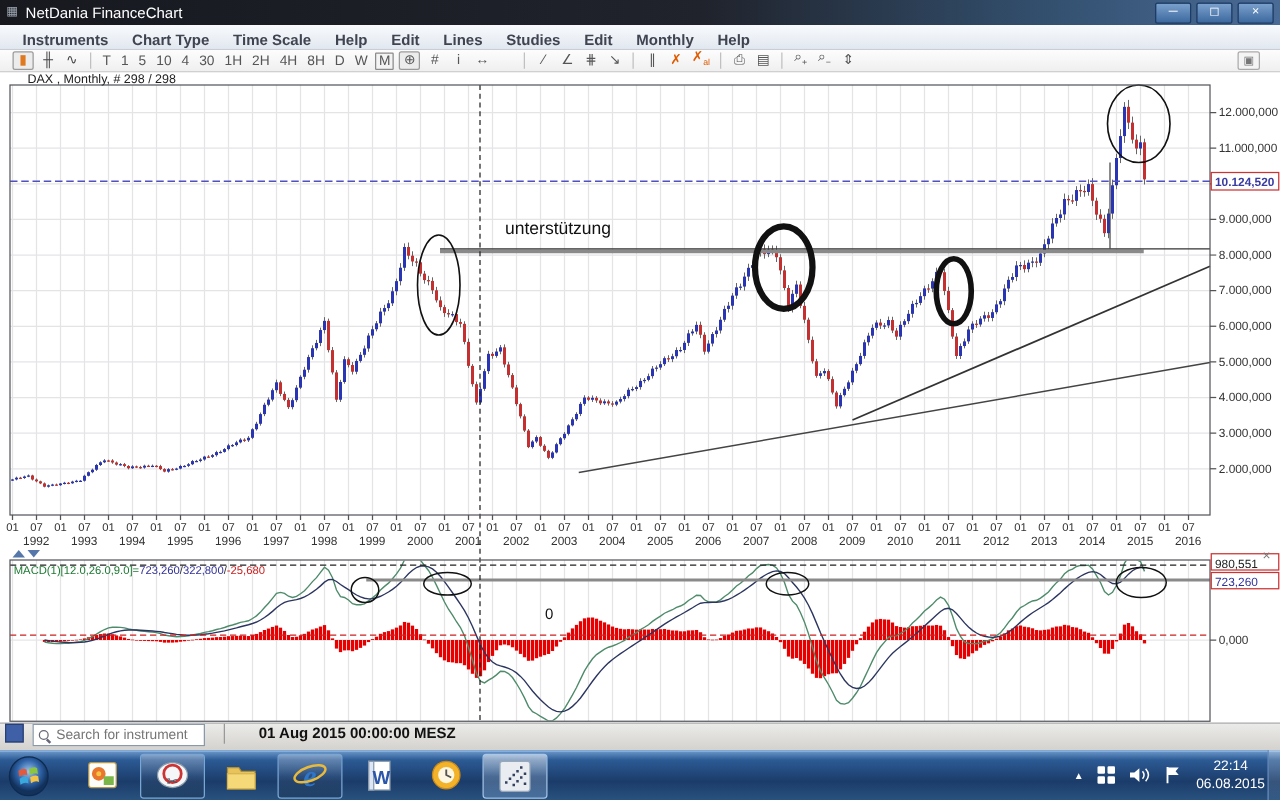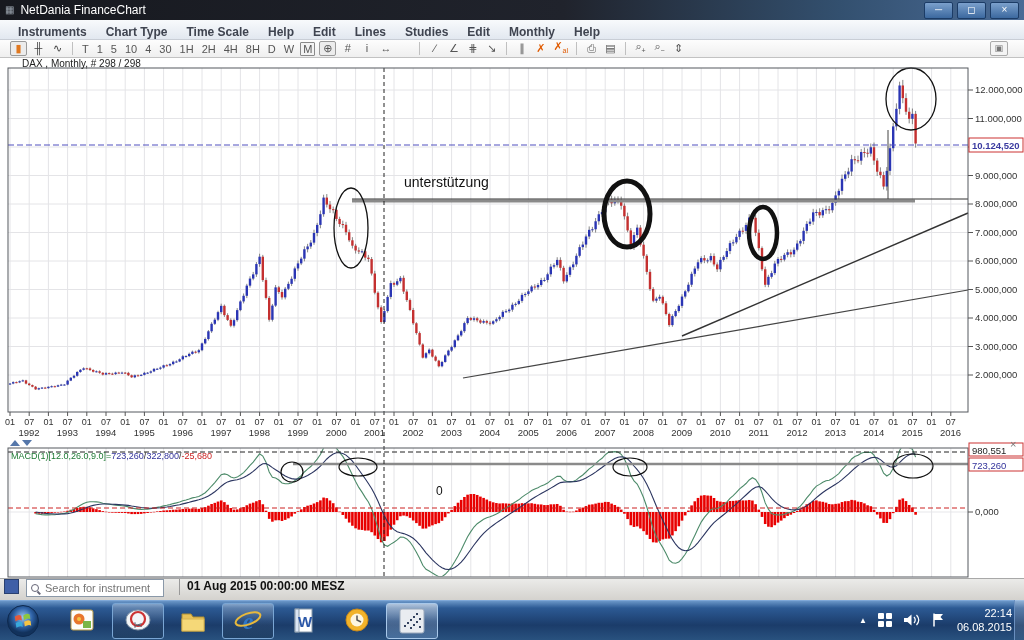--- a/index.html
+++ b/index.html
@@ -40,34 +40,34 @@
   
   .statusbar{position:absolute;top:578px;left:0;width:1024px;height:22px;box-sizing:border-box;
              background:linear-gradient(#ebebe9,#d4d2ce);border-top:1px solid #a8a8a8;
              display:flex;align-items:flex-start;padding:0 4px;gap:7px;}
   .sb-square{width:13px;height:13px;background:#3f5fa7;border:1px solid #2a4070;}
   .search-box{width:128px;height:16px;background:#fff;border:1px solid #8a98a8;display:flex;align-items:center;padding:0 4px;gap:4px;}
   .mag{width:6px;height:6px;border:1.5px solid #667;border-radius:50%;position:relative;flex:0 0 auto;}
   .mag::after{content:"";position:absolute;width:4px;height:1.5px;background:#667;transform:rotate(45deg);right:-3px;bottom:-2px;}
   .search-box input{border:none;outline:none;font-size:11px;color:#666;width:100%;background:transparent;font-family:"Liberation Sans",sans-serif;}
   .sb-sep{width:1px;height:16px;background:#999;margin-left:8px;}
-  .sb-time{font-size:12px;font-weight:700;color:#111;}
+  .sb-time{font-size:12px;font-weight:700;color:#111;margin-left:20px;}
   
   .taskbar{position:absolute;top:600px;left:0;width:1024px;height:40px;
            background:linear-gradient(#6a96c8,#2c5a94 18%,#1b3c6a 62%,#29527f);
            border-top:1px solid #7fa8d8;box-sizing:border-box;display:flex;align-items:center;padding-left:4px;}
   .orb{width:38px;height:38px;display:flex;align-items:center;justify-content:center;margin-right:14px;}
   .task-icon{width:50px;height:34px;margin:0 2px;display:flex;align-items:center;justify-content:center;border-radius:3px;}
   .task-icon.open{border:1px solid #7aa6d4;background:linear-gradient(rgba(255,255,255,.30),rgba(255,255,255,.06) 50%,rgba(0,0,0,.18));}
   .task-icon.active{border:1px solid #a8c8ea;background:linear-gradient(rgba(255,255,255,.55),rgba(205,225,250,.25) 50%,rgba(130,170,215,.35));}
   .tray{position:absolute;right:12px;top:600px;height:40px;display:flex;align-items:center;gap:11px;color:#fff;}
   .tray-arrow{font-size:8px;color:#fff;}
   .net-grid{display:grid;grid-template-columns:6px 6px;grid-template-rows:6px 6px;gap:2px;}
   .net-grid span{background:#fff;border-radius:1px;}
-  .clock{text-align:right;font-size:11px;line-height:14px;color:#fff;}
+  .clock{text-align:center;font-size:11px;line-height:14px;color:#fff;}
   .show-desktop{position:absolute;right:0;top:600px;width:9px;height:40px;border-left:1px solid #6a8fbf;
                 background:linear-gradient(rgba(255,255,255,.25),rgba(255,255,255,.05));}
 </style>
 </head>
 <body>
 
 <div class="titlebar">
   <span class="app-icon">▦</span>
   <span>NetDania FinanceChart</span>
   <div class="win-controls">

